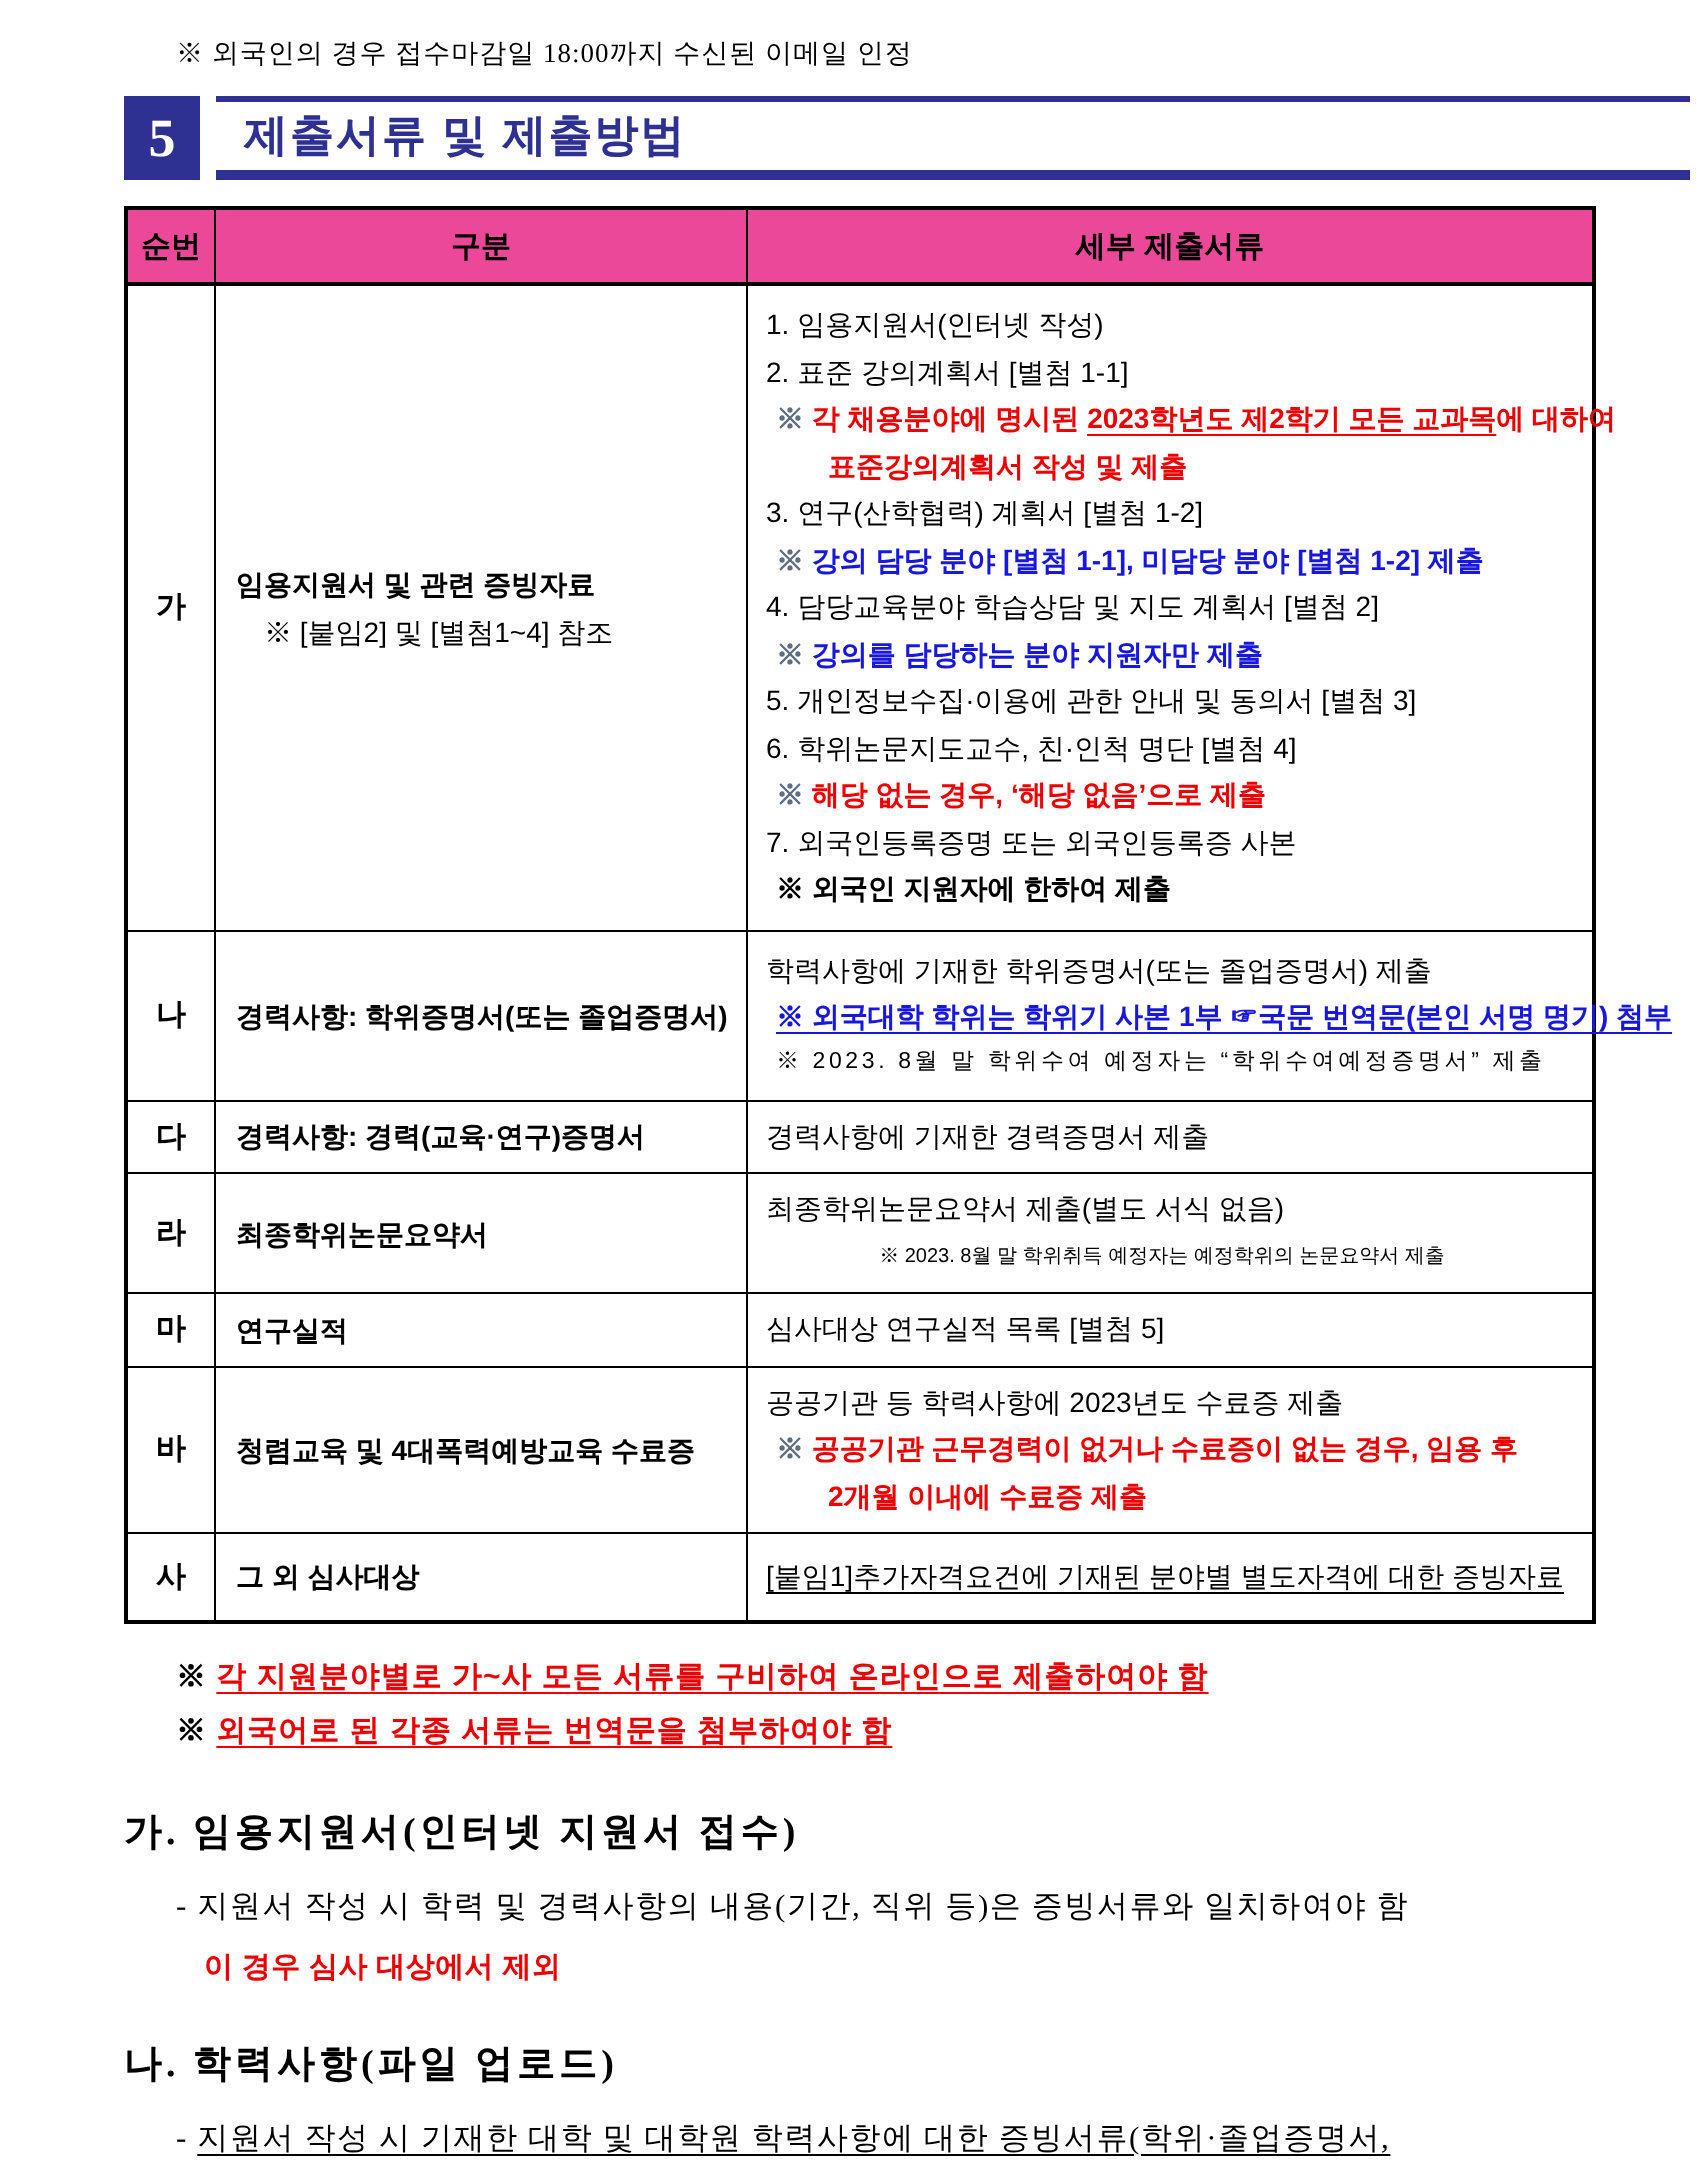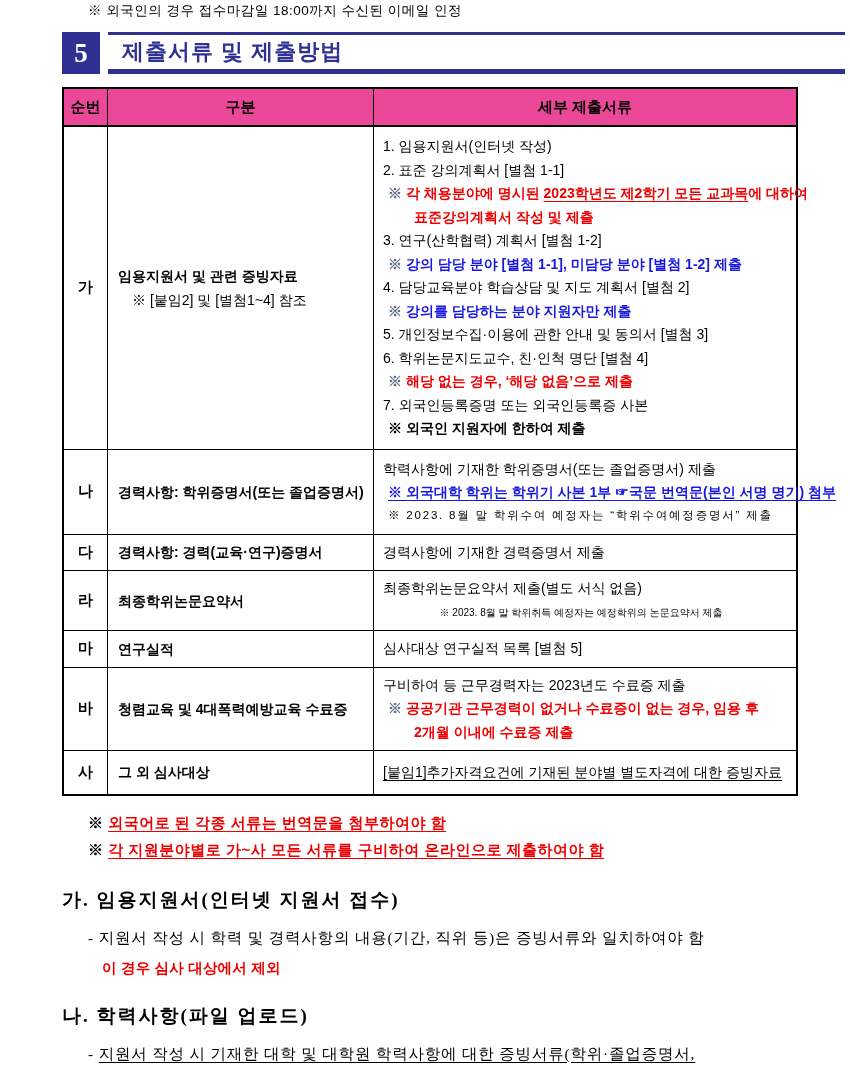--- a/index.html
+++ b/index.html
@@ -1,18 +1,18 @@
 <!DOCTYPE html>
 <html><head>
 <meta charset="utf-8">
 <style>
   html,body{margin:0;padding:0;background:#fff;}
   .page{width:850px;height:1092px;background:#fff;position:relative;overflow:hidden;
         font-family:"Liberation Sans",sans-serif;color:#000;}
-  .top-note{padding:2px 0 0 88px;font-size:13.5px;letter-spacing:0.5px;}
+  .top-note{padding:18px 0 0 88px;font-size:13.5px;letter-spacing:0.5px;font-family:Liberation Serif, serif;}
 
   
   .sec-header{display:flex;align-items:stretch;margin:12px 5px 13px 62px;height:42px;}
   .num-box{width:38px;background:#2e3192;color:#fff;font-size:27px;font-weight:bold;
            display:flex;align-items:center;justify-content:center;font-family:"Liberation Serif",serif;}
   .title-band{flex:1;margin-left:8px;border-top:3px solid #2e3192;border-bottom:5px solid #2e3192;
               display:flex;align-items:center;padding-left:14px;}
   .sec-title{color:#2e3192;font-size:22px;font-weight:bold;letter-spacing:1px;}
 
   
@@ -133,40 +133,40 @@
           <td class="det">
             <div class="dline "><span>심사대상 연구실적 목록 [별첨 5]</span></div>
           </td>
         </tr>
         <tr style="height: 76px;">
           <td class="no">바</td>
           <td class="cat">
             <div class="cat-main"><span class="b">청렴교육 및 4대폭력예방교육 수료증</span></div>
           </td>
           <td class="det">
-            <div class="dline "><span>구비하여 등 근무경력자는 2023년도 수료증 제출</span></div>
+            <div class="dline "><span>공공기관 등 학력사항에 2023년도 수료증 제출</span></div>
             <div class="dline note"><span class="mark">※ </span><span class="red b">공공기관 근무경력이 없거나 수료증이 없는 경우, 임용 후</span></div>
             <div class="dline note ind2"><span class="red b">2개월 이내에 수료증 제출</span></div>
           </td>
         </tr>
         <tr style="height: 44px;">
           <td class="no">사</td>
           <td class="cat">
             <div class="cat-main"><span class="b">그 외 심사대상</span></div>
           </td>
           <td class="det">
             <div class="dline "><span class="u">[붙임1]추가자격요건에 기재된 분야별 별도자격에 대한 증빙자료</span></div>
           </td>
         </tr>
       </tbody>
   </table>
 
   <div class="table-notes" id="table-notes">
+      <div class="tnote"><span class="b">※ </span><span class="red b u">각 지원분야별로 가~사 모든 서류를 구비하여 온라인으로 제출하여야 함</span></div>
       <div class="tnote"><span class="b">※ </span><span class="red b u">외국어로 된 각종 서류는 번역문을 첨부하여야 함</span></div>
-      <div class="tnote"><span class="b">※ </span><span class="red b u">각 지원분야별로 가~사 모든 서류를 구비하여 온라인으로 제출하여야 함</span></div>
     </div>
 
   <div class="sections" id="sections">
       <div class="sheading">가. 임용지원서(인터넷 지원서 접수)</div>
       <div class="sitem dash"><span>- 지원서 작성 시 학력 및 경력사항의 내용(기간, 직위 등)은 증빙서류와 일치하여야 함</span></div>
       <div class="sitem rednote rind"><span class="red b">이 경우 심사 대상에서 제외</span></div>
       <div class="sheading">나. 학력사항(파일 업로드)</div>
       <div class="sitem dash"><span>- </span><span class="u">지원서 작성 시 기재한 대학 및 대학원 학력사항에 대한 증빙서류(학위·졸업증명서,</span></div>
     </div>
 

